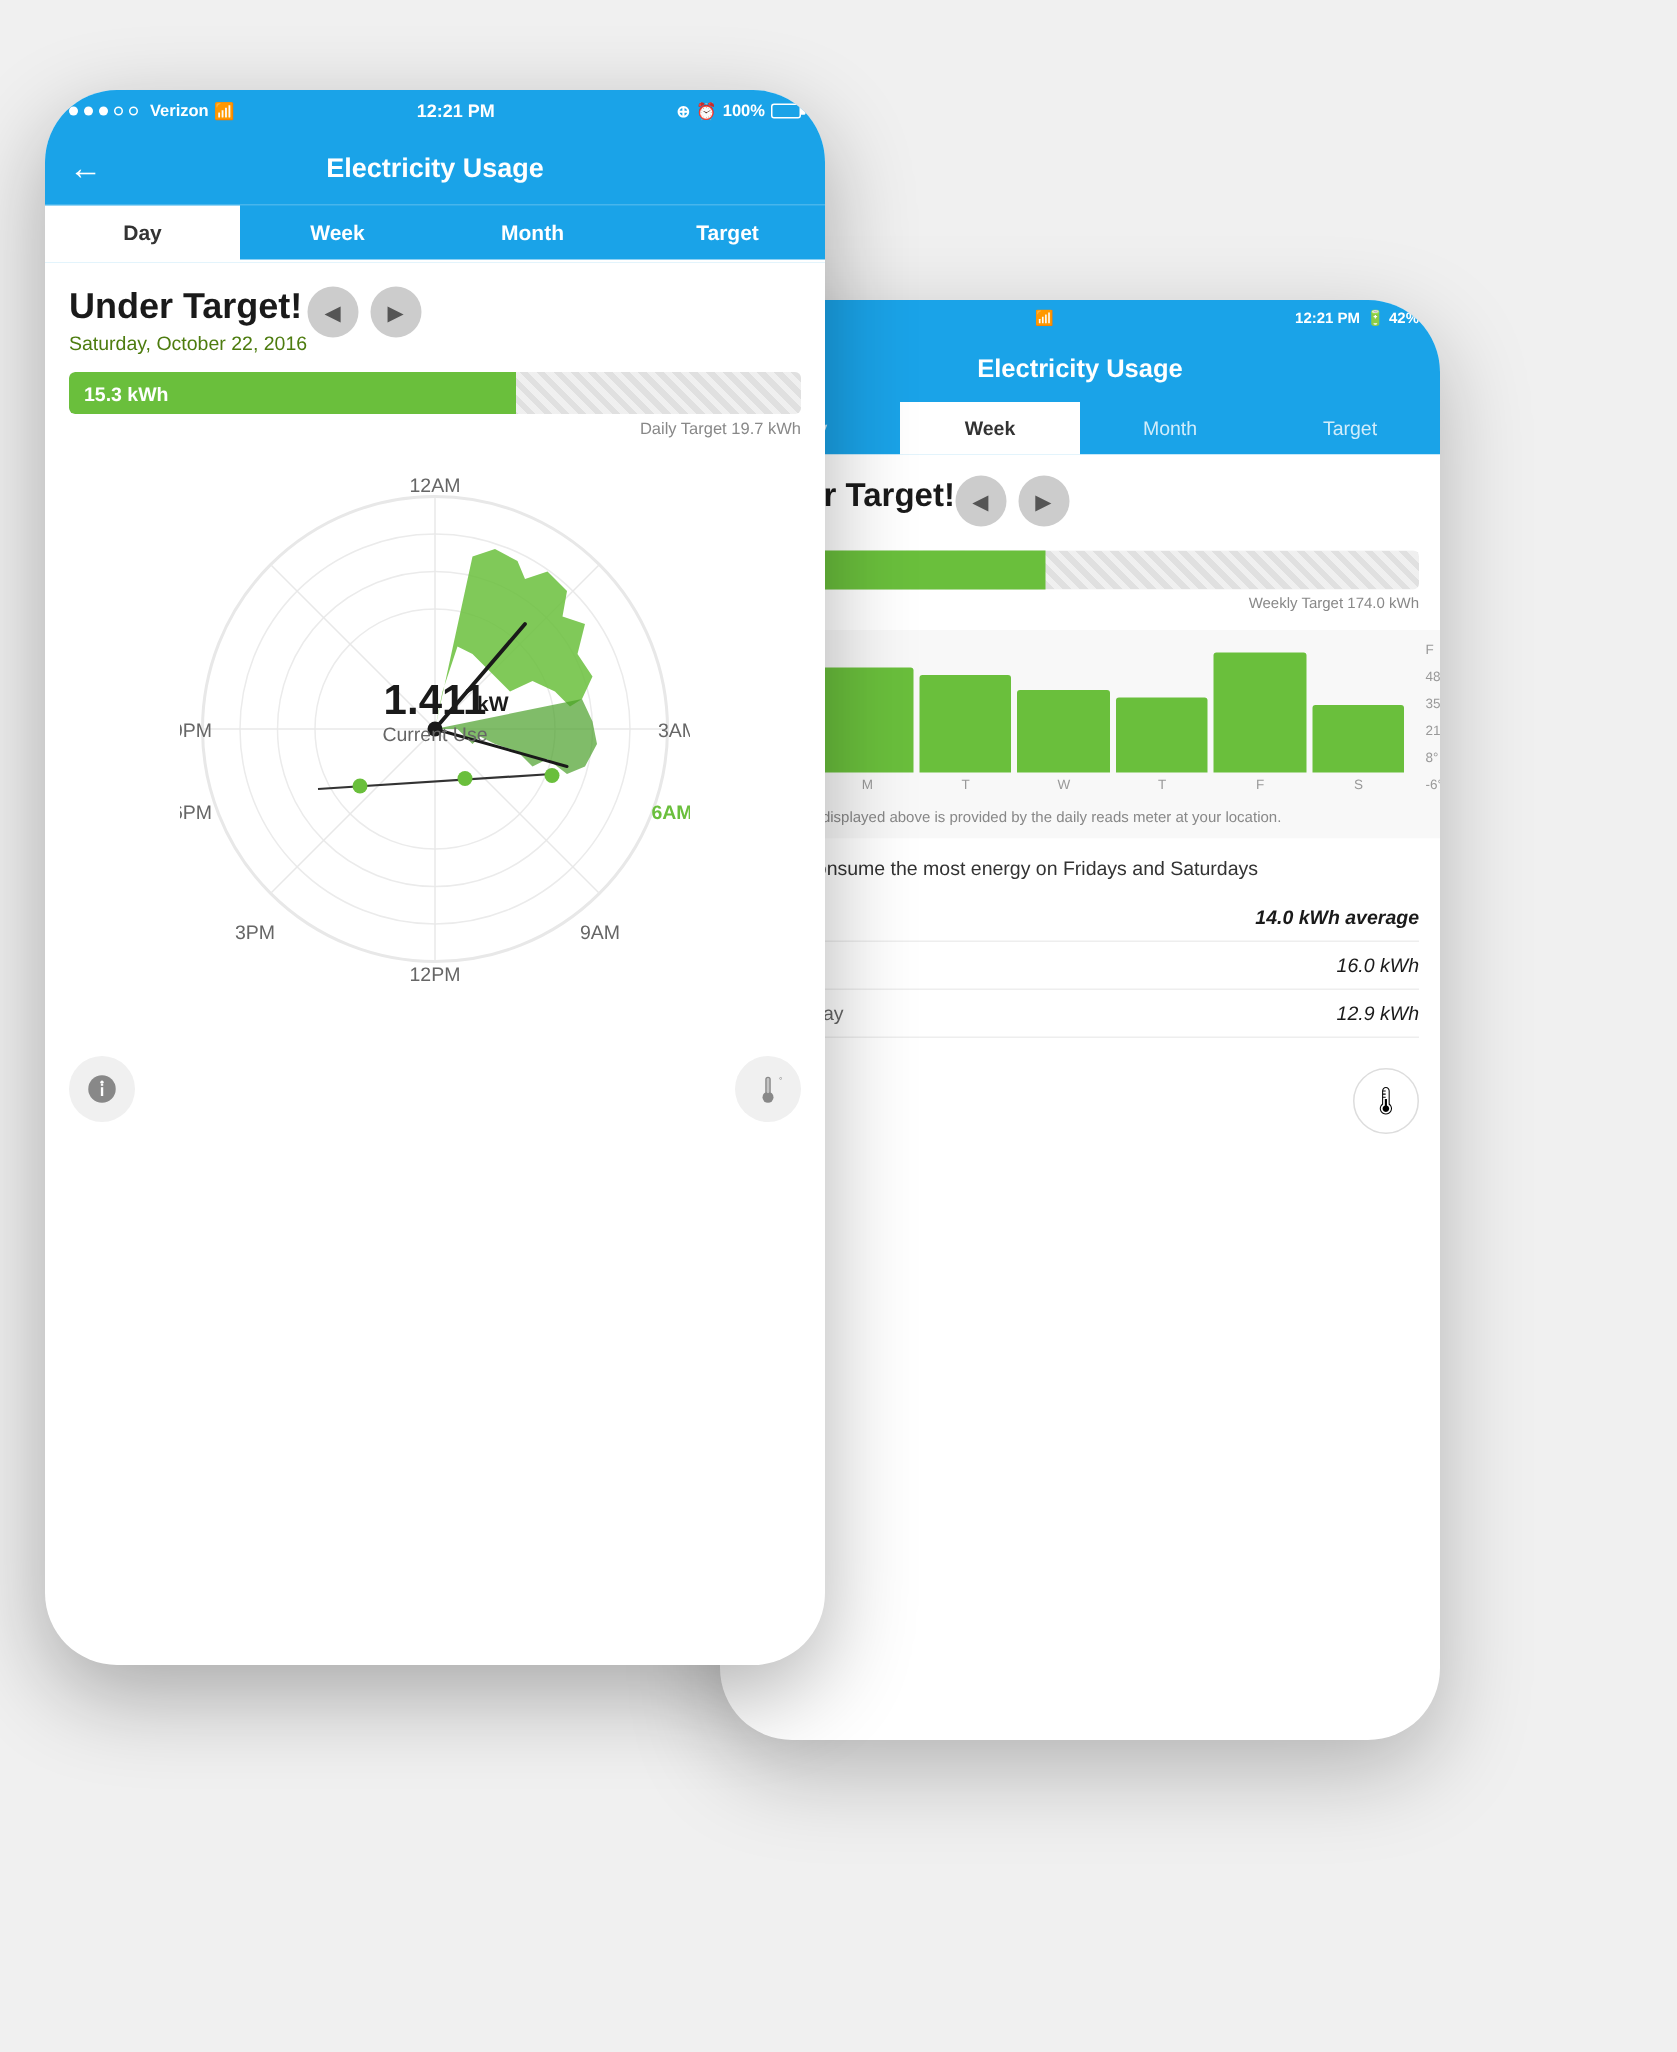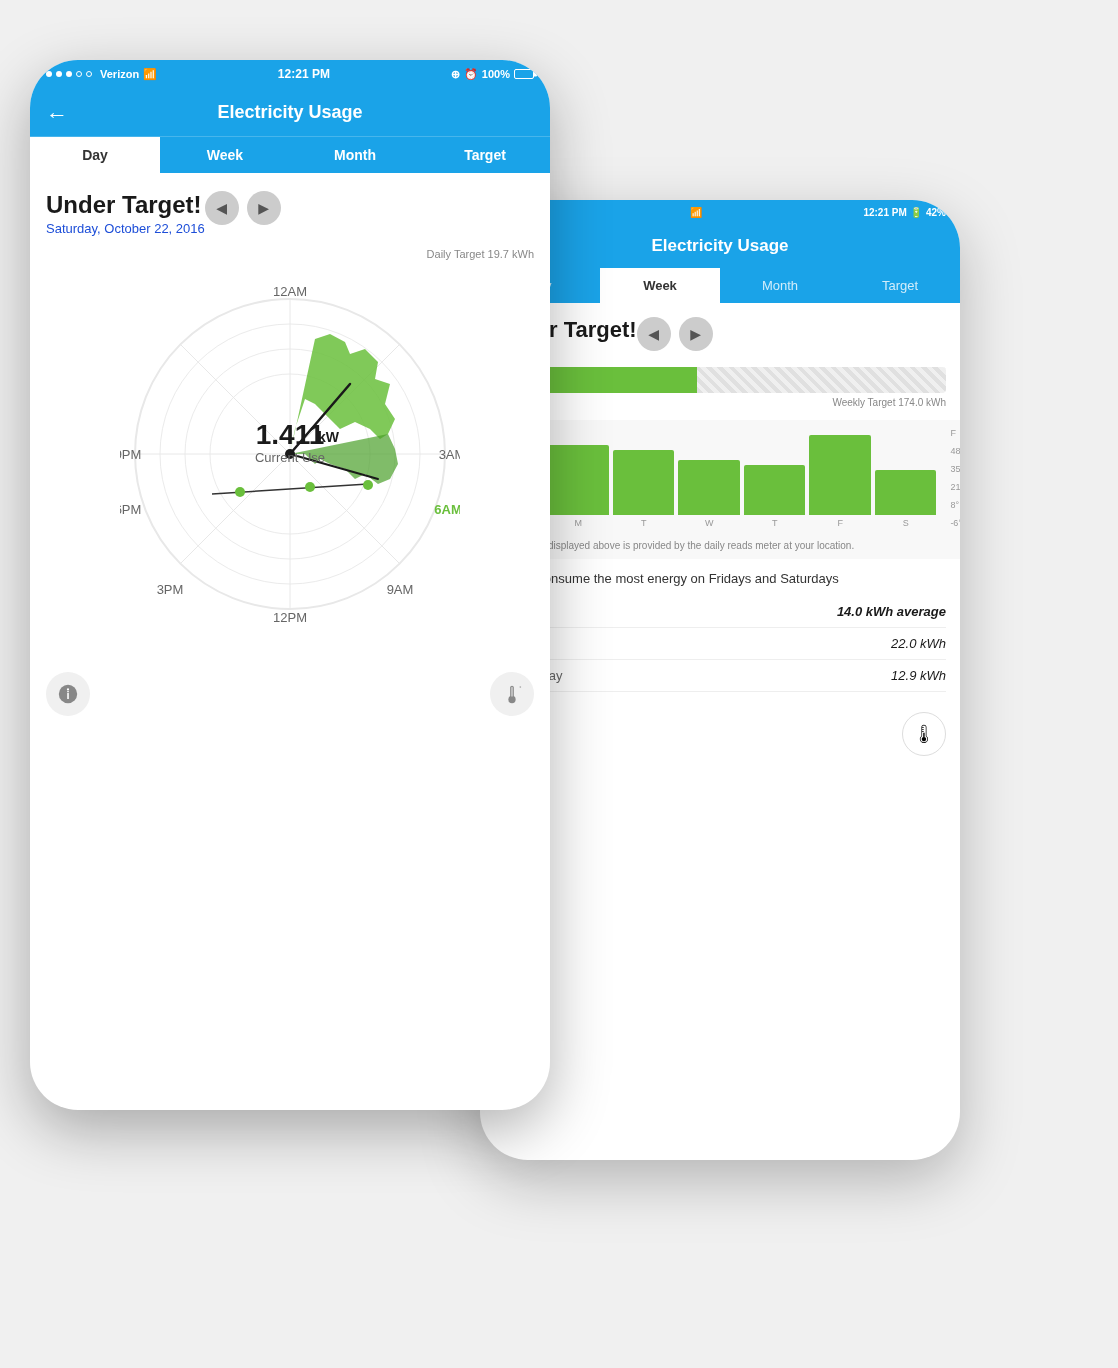--- a/index.html
+++ b/index.html
@@ -132,21 +132,21 @@
       align-items: flex-start;
       margin-bottom: 8px;
     }
     .status-title {
       font-size: 24px;
       font-weight: 700;
       color: #1a1a1a;
     }
     .status-subtitle {
       font-size: 13px;
-      color: #1d4ed8;
+      color: #4d7c0f;
       margin-top: 2px;
     }
     .nav-btns {
       display: flex;
       gap: 8px;
     }
     .nav-btn {
       width: 34px; height: 34px;
       border-radius: 50%;
       background: #ccc;
@@ -468,21 +468,21 @@
     <div class="insights-title">
       <span>tend to consume the most energy on Fridays and Saturdays</span>
     </div>
     <div id="insight-rows">
         <div class="insight-row">
           <span class="insight-day">Friday</span>
           <span class="insight-val"><strong>14.0 kWh average</strong></span>
         </div>
         <div class="insight-row">
           <span class="insight-day">Sunday</span>
-          <span class="insight-val">22.0 kWh</span>
+          <span class="insight-val">16.0 kWh</span>
         </div>
         <div class="insight-row">
           <span class="insight-day">Wednesday</span>
           <span class="insight-val">12.9 kWh</span>
         </div>
       </div>
   </div>
 
   <div style="position:relative;">
     <div style="display:flex;justify-content:flex-end;padding:8px 14px;">
@@ -540,20 +540,25 @@
         <div class="status-title">Under Target!</div>
         <div class="status-subtitle">Saturday, October 22, 2016</div>
       </div>
       <div class="nav-btns">
         <div class="nav-btn">◀</div>
         <div class="nav-btn">▶</div>
       </div>
     </div>
 
     <div class="progress-wrap">
+      <div class="progress-bar-bg">
+        <div class="progress-fill" style="width:61%;">
+          <span>15.3 kWh</span>
+        </div>
+      </div>
       <div class="target-text">Daily Target 19.7 kWh</div>
     </div>
 
     <div class="clock-container">
       <svg class="clock-svg" viewBox="0 0 340 340">
 
         <circle cx="170" cy="170" r="155" fill="none" stroke="#e8e8e8" stroke-width="2"></circle>
 
         <circle cx="170" cy="170" r="130" fill="none" stroke="#ebebeb" stroke-width="1"></circle>
         <circle cx="170" cy="170" r="105" fill="none" stroke="#ebebeb" stroke-width="1"></circle>

